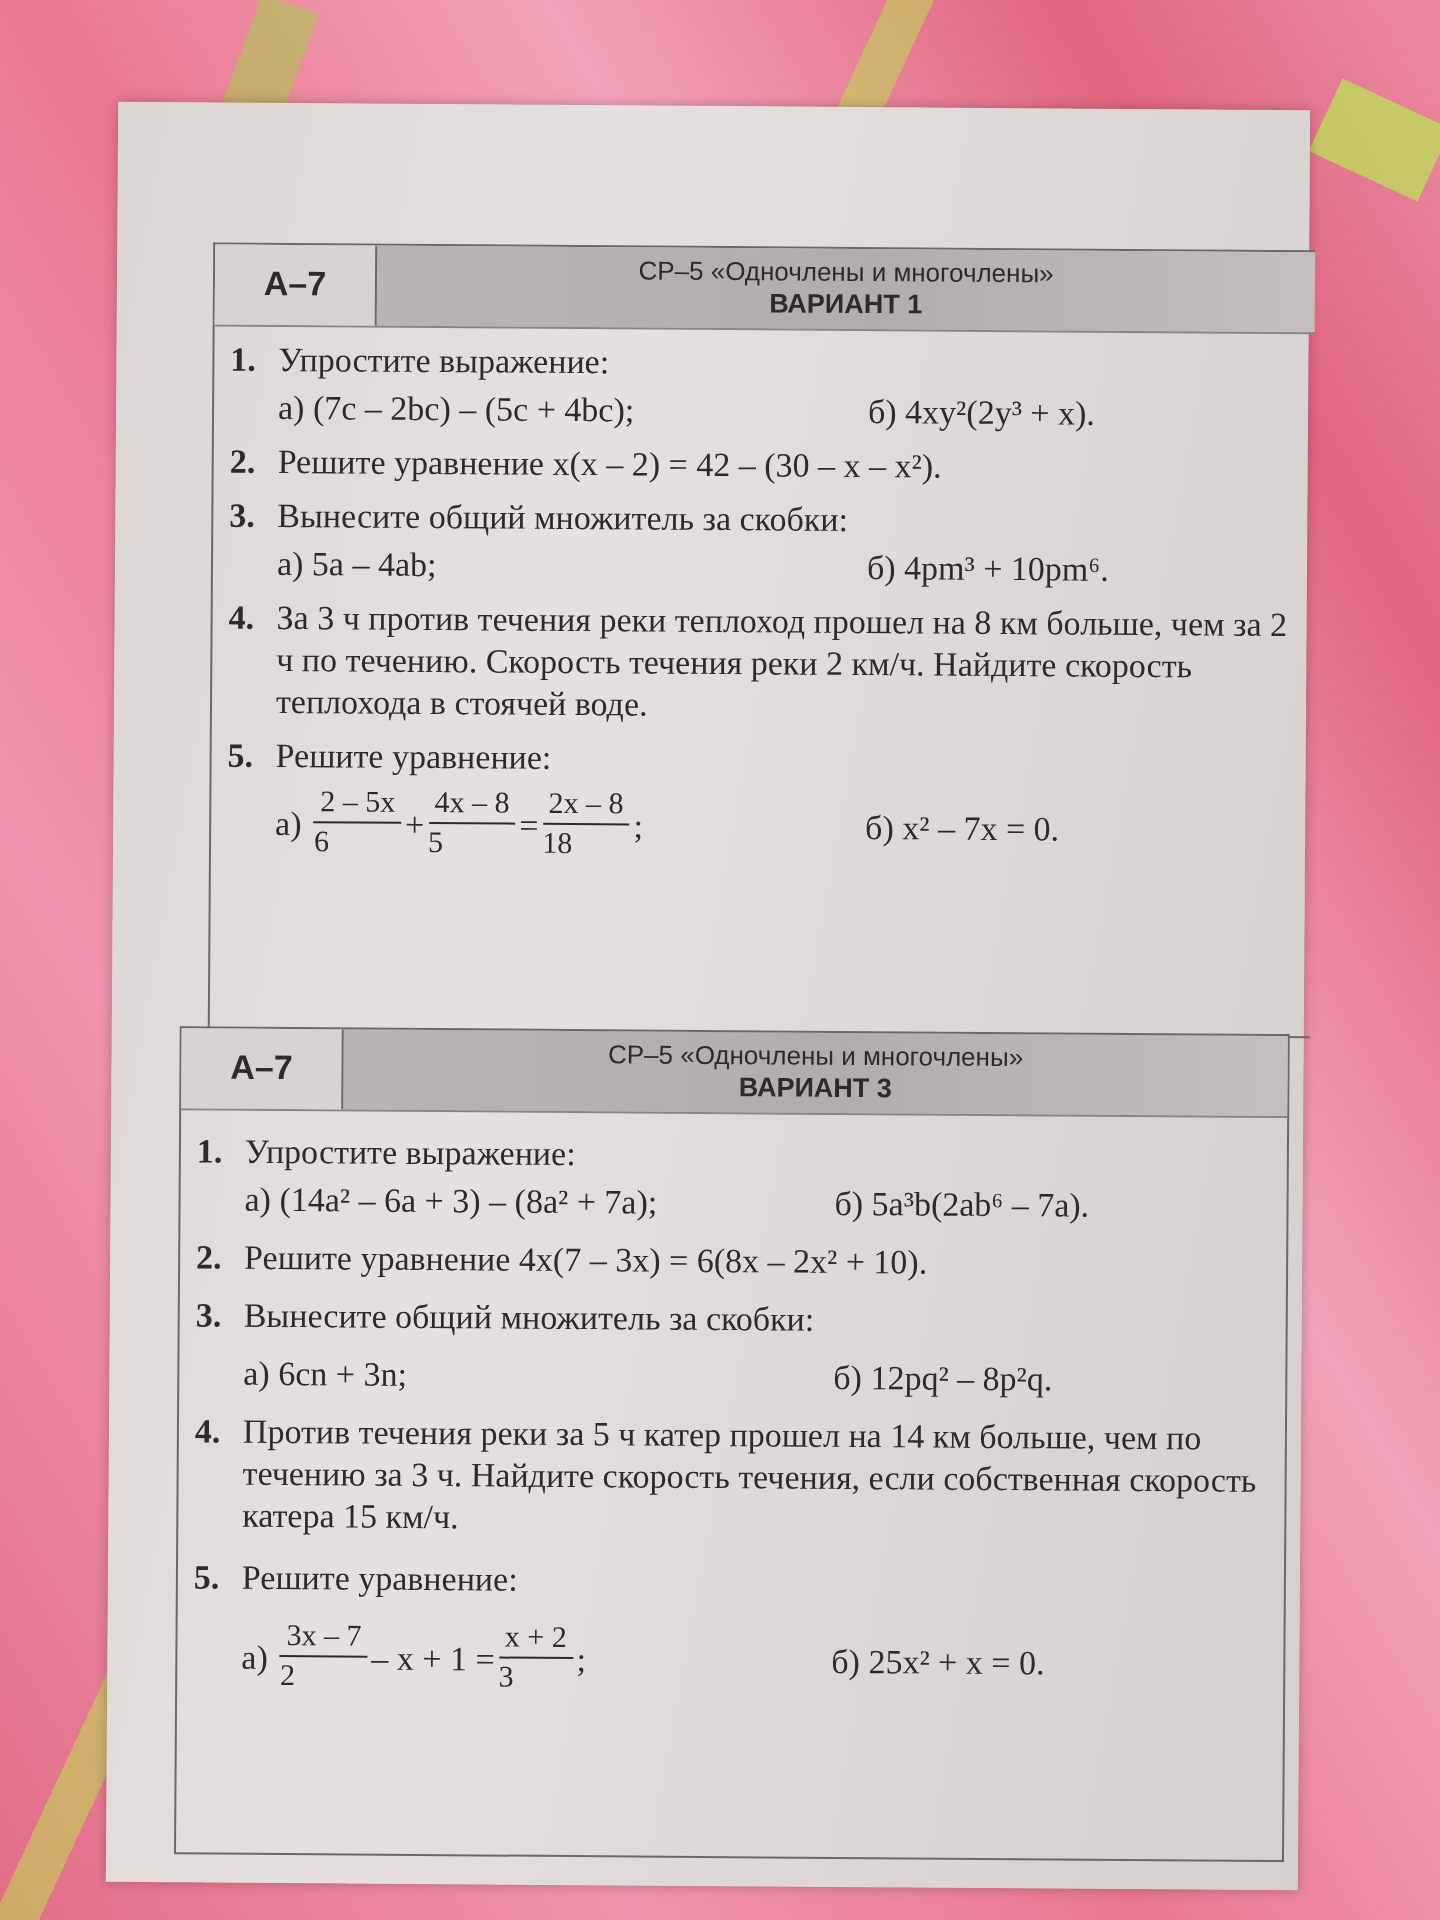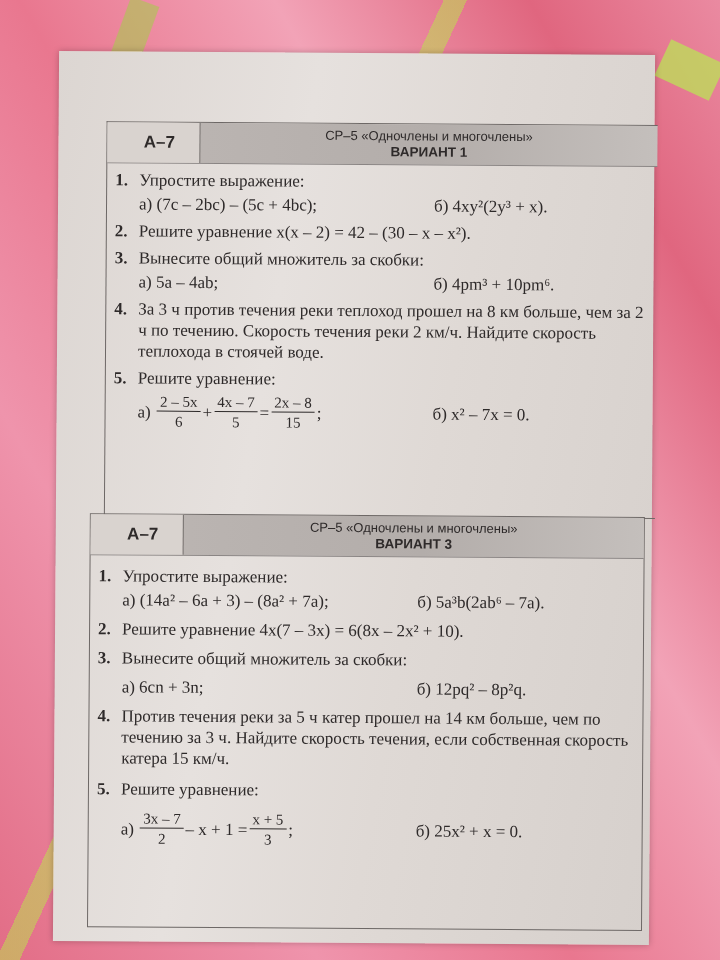--- a/index.html
+++ b/index.html
@@ -30,35 +30,35 @@
   }
   .block1 { left: 48px; top: 70px; width: 550px; height: 392px; border-right: none; }
   .block2 { left: 34px; top: 462px; width: 553px; height: 412px; }
   .head {
     display: flex; height: 40px; border-bottom: 1px solid #8a8584;
     background: linear-gradient(90deg, #bdb7b4, #b3adaa 60%, #c4bfbc);
   }
   .code {
     width: 80px; border-right: 1px solid #6d6866; background: #d9d3cf;
     font-family: "Liberation Sans", sans-serif; font-weight: bold;
-    font-size: 17px; display: flex; align-items: center; justify-content: center; padding-left: 12px;
+    font-size: 17px; display: flex; align-items: center; justify-content: center;
   }
   .title {
     flex: 1; text-align: center; font-family: "Liberation Sans", sans-serif;
     font-size: 13px; line-height: 16px; padding-top: 4px;
   }
   .title .var { font-weight: bold; font-size: 13.5px; }
   .body { padding: 6px 0 0 8px; font-size: 17px; line-height: 21px; }
   .task { display: flex; margin-bottom: 6px; }
   .num { width: 24px; font-weight: bold; flex: 0 0 24px; }
   .tx { flex: 1; }
   .row { display: flex; margin-top: 3px; }
   .row .pa { width: 295px; }
   .row .pb { flex: 1; }
-  .frac { display: inline-flex; flex-direction: column; align-items: center; vertical-align: middle; margin: 0 2px; }
+  .frac { display: inline-flex; flex-direction: column; align-items: flex-start; vertical-align: middle; margin: 0 2px; }
   .frac .n { border-bottom: 1px solid #2e2a2a; padding: 0 3px; font-size: 15px; line-height: 18px; }
   .frac .d { font-size: 15px; line-height: 20px; }
   .eqrow { display: flex; align-items: center; margin-top: 4px; }
   .eqrow .pa { width: 295px; display: flex; align-items: center; }
   .eqrow .pb { flex: 1; }
 </style>
 </head>
 <body>
 
 <div class="bg-stripe-green"></div>
@@ -109,27 +109,27 @@
           <div>Решите уравнение:</div>
           <div class="eqrow">
             <span class="pa">
               <span>а)</span>&nbsp;
               <span class="frac">
                   <span class="n">2 – 5x</span>
                   <span class="d">6</span>
                 </span>
               <span>+</span>
               <span class="frac">
-                  <span class="n">4x – 7</span>
+                  <span class="n">4x – 8</span>
                   <span class="d">5</span>
                 </span>
               <span>=</span>
               <span class="frac">
                   <span class="n">2x – 8</span>
-                  <span class="d">15</span>
+                  <span class="d">18</span>
                 </span>
               <span>;</span>
             </span>
             <span class="pb">б) x² – 7x = 0.</span>
           </div>
         </div>
       </div>
     </div>
   </div>
 
@@ -176,21 +176,21 @@
           <div>Решите уравнение:</div>
           <div class="eqrow" style="margin-top:10px;">
             <span class="pa">
               <span>а)</span>&nbsp;
               <span class="frac">
                   <span class="n">3x – 7</span>
                   <span class="d">2</span>
                 </span>
               <span>– x + 1 =</span>
               <span class="frac">
-                  <span class="n">x + 5</span>
+                  <span class="n">x + 2</span>
                   <span class="d">3</span>
                 </span>
               <span>;</span>
             </span>
             <span class="pb">б) 25x² + x = 0.</span>
           </div>
         </div>
       </div>
     </div>
   </div>

